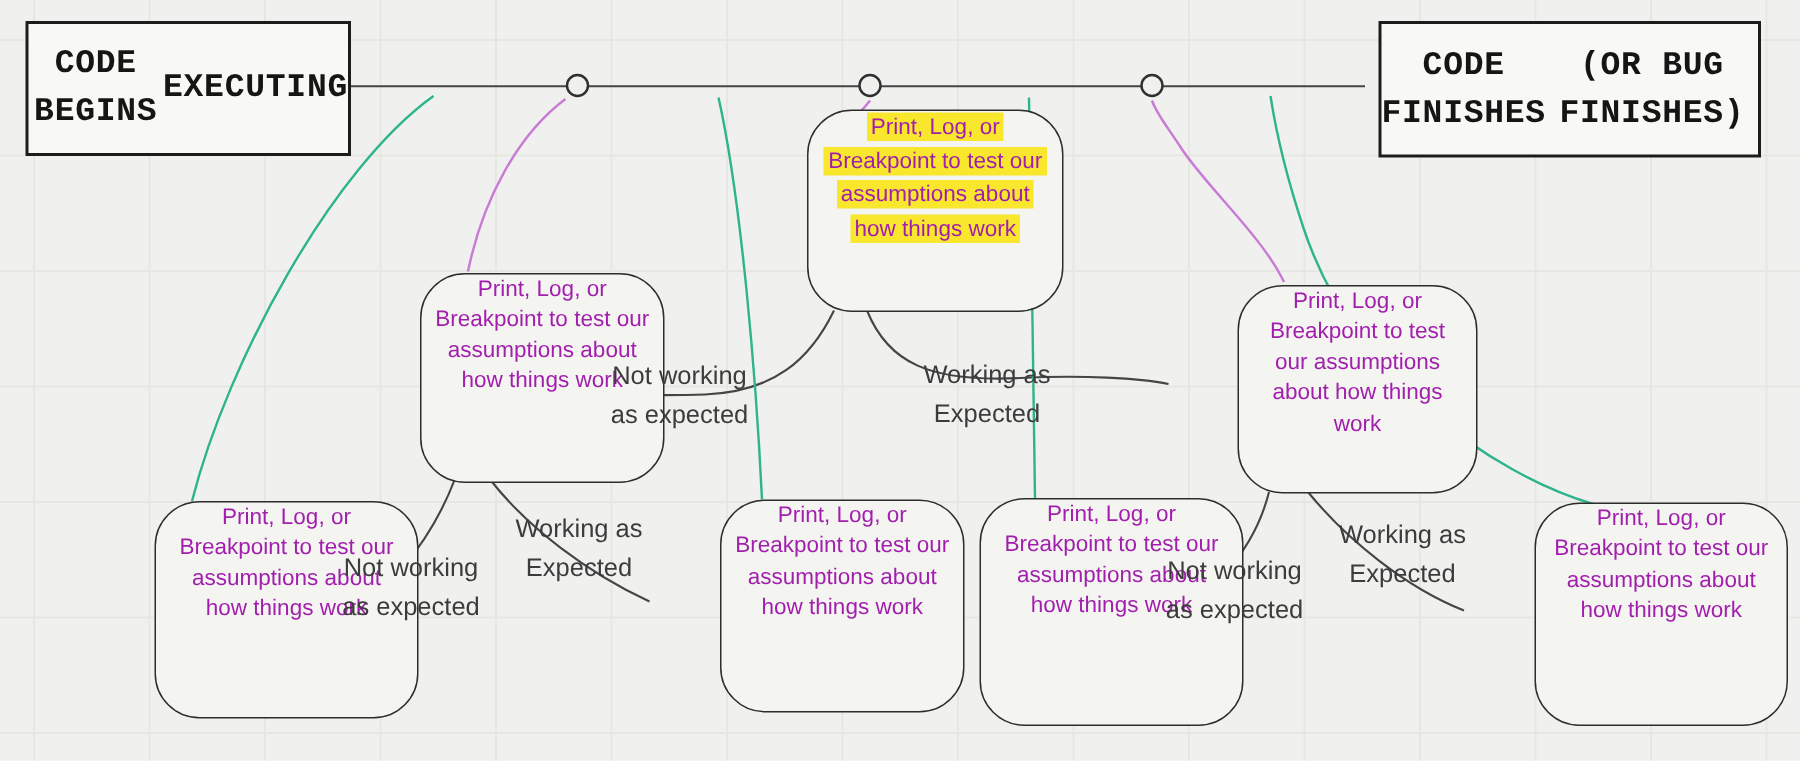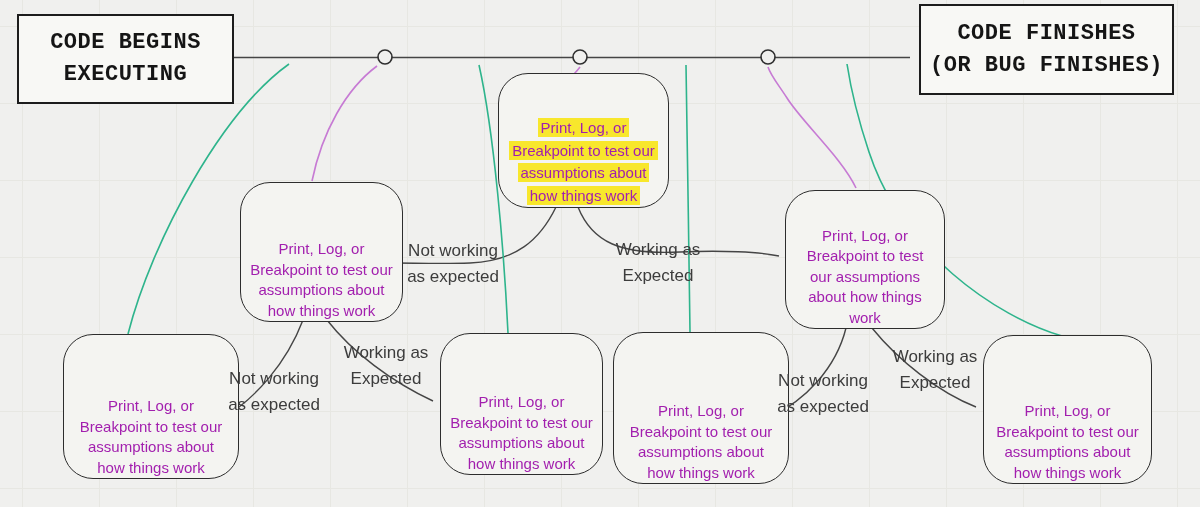--- a/index.html
+++ b/index.html
@@ -18,29 +18,30 @@
   .wire-dark{stroke:var(--connector,#454545);stroke-width:1.4;}
   .wire-green{stroke:var(--arrow-green,#2eb48c);stroke-width:1.6;}
   .wire-pink{stroke:var(--arrow-pink-line,#c77bd4);stroke-width:1.6;}
   .mk-dark{fill:var(--connector,#454545);}
   .mk-green{fill:var(--arrow-green,#2eb48c);}
   .mk-pink{fill:var(--arrow-pink-head,#e8247e);}
   .checkpoint{fill:var(--canvas-bg,#f0f0ee);stroke:#2f2f2f;stroke-width:1.6;}
 
   .endpoint-box{
     position:absolute;z-index:2;background:#f8f8f5;border:2px solid #1c1c1c;
-    display:flex;flex-direction:column;align-items:center;justify-content:center;
+    display:flex;flex-direction:row;align-items:center;justify-content:center;
     font-family:"Liberation Mono","DejaVu Sans Mono",monospace;
     font-weight:bold;font-size:22px;line-height:1.45;letter-spacing:0.5px;
     color:#151515;text-align:center;
   }
   .node{
     position:absolute;z-index:2;background:#f4f4f1;border:1.6px solid #2d2d2d;
-    border-radius:30px;display:flex;align-items:flex-end;justify-content:center;
+    border-radius:30px;display:flex;align-items:flex-start;justify-content:center;
     text-align:center;
+    margin-left:40px;
   }
   .node-text{
     color:var(--node-text,#a21fae);font-size:15px;line-height:1.36;
   }
   .node-text.hl{
     line-height:1.5;
   }
   .node-text.hl .hl-inner{
     background:var(--highlight,#f8e72c);
     padding:1px 3px;
@@ -89,21 +90,21 @@
 
     <circle class="checkpoint" cx="385" cy="57" r="7"></circle>
     <circle class="checkpoint" cx="580" cy="57" r="7"></circle>
     <circle class="checkpoint" cx="768" cy="57" r="7"></circle>
   </svg>
 
   <div class="endpoint-box" style="left:17px;top:14px;width:213px;height:86px;">
     <span>CODE BEGINS</span>
     <span>EXECUTING</span>
   </div>
-  <div class="endpoint-box" style="left:919px;top:4px;width:251px;height:87px;">
+  <div class="endpoint-box" style="left:919px;top:14px;width:251px;height:87px;">
     <span>CODE FINISHES</span>
     <span>(OR BUG FINISHES)</span>
   </div>
 
   <div class="node" style="left:498px;top:73px;width:155px;height:133px;padding:0 7px;">
     <span class="node-text hl"><span class="hl-inner">Print, Log, or Breakpoint to test our assumptions about how things work</span></span>
   </div>
 
   <div class="node" style="left:240px;top:182px;width:145px;height:138px;padding:0 8px;">
     <span class="node-text">Print, Log, or Breakpoint to test our assumptions about how things work</span>

